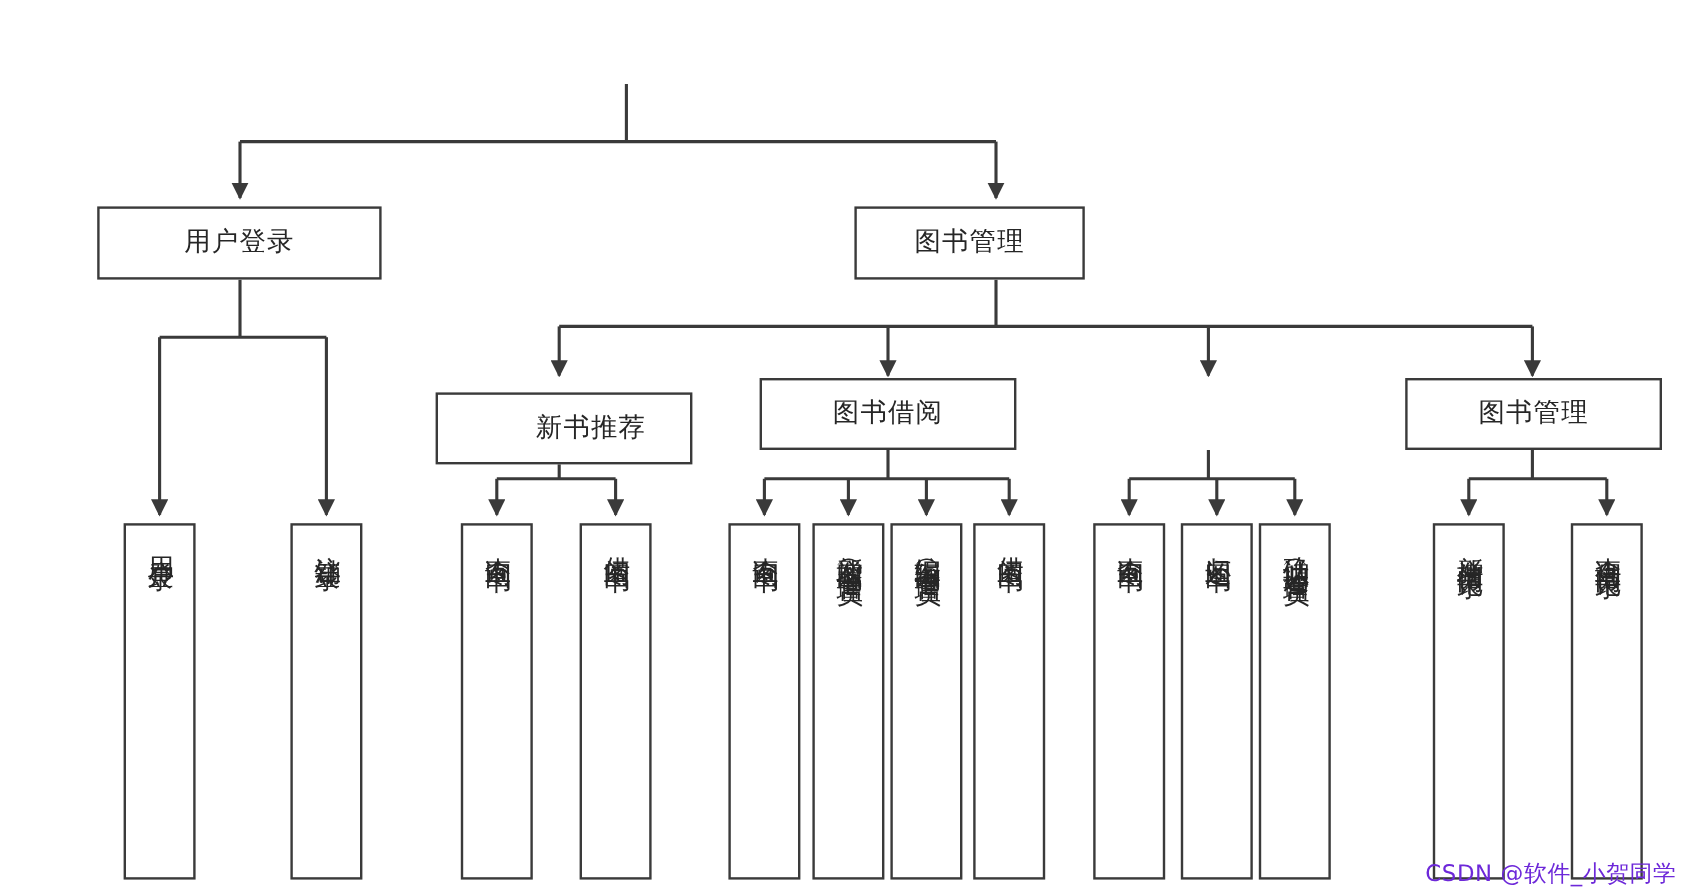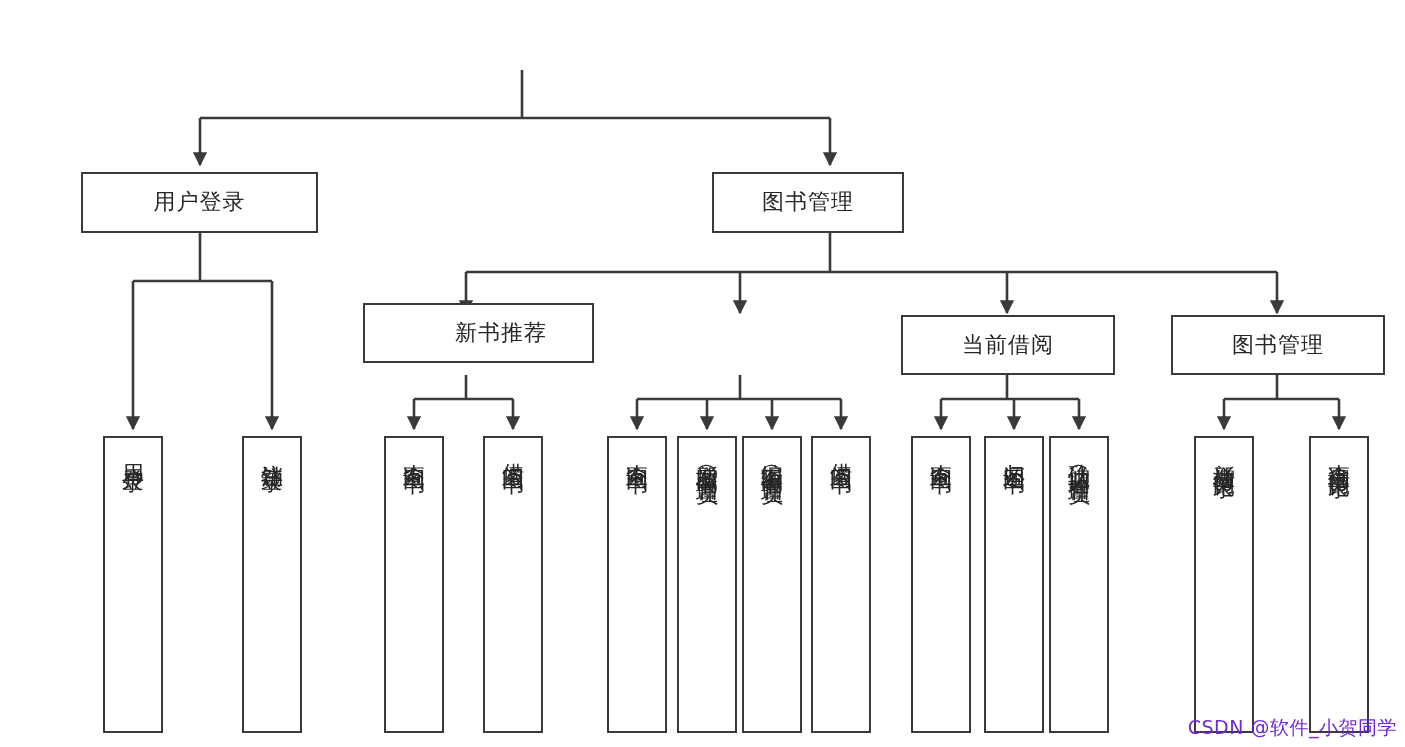--- a/index.html
+++ b/index.html
@@ -123,25 +123,25 @@
   </svg>
 
 
   <div class="node node-h" style="left:81px; top:172px; width:237px; height:61px;">
     <span>用户登录</span>
   </div>
   <div class="node node-h" style="left:712px; top:172px; width:192px; height:61px;">
     <span>图书管理</span>
   </div>
 
-  <div class="node node-h" style="left:363px; top:303px; width:231px; height:60px;padding-left:45px;">
+  <div class="node node-h" style="left:363px; top:327px; width:214px; height:60px;padding-left:45px;">
     <span>新书推荐</span>
   </div>
-  <div class="node node-h" style="left:901px; top:315px; width:214px; height:60px;">
-    <span>当前借阅</span>
+  <div class="node node-h" style="left:633px; top:315px; width:214px; height:60px;">
+    <span>图书借阅</span>
   </div>
   <div class="node node-h" style="left:1171px; top:315px; width:214px; height:60px;">
     <span>图书管理</span>
   </div>
 
   <div class="node node-v" style="left:103px; top:436px; width:60px; height:297px;">
     <span class="vtext">用户登录</span>
   </div>
   <div class="node node-v" style="left:242px; top:436px; width:60px; height:297px;">
     <span class="vtext">注销登录</span>

